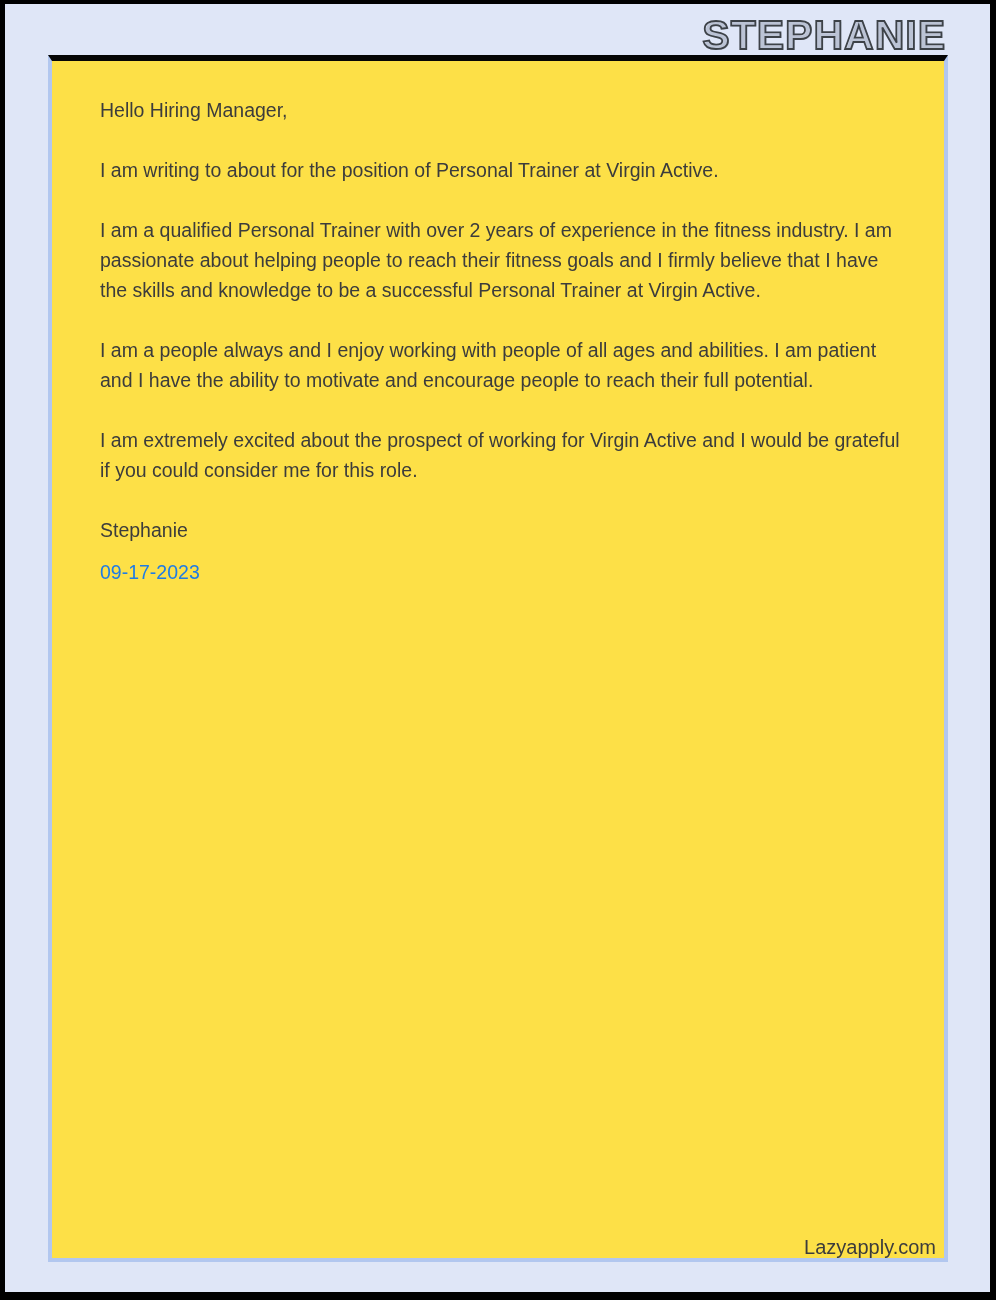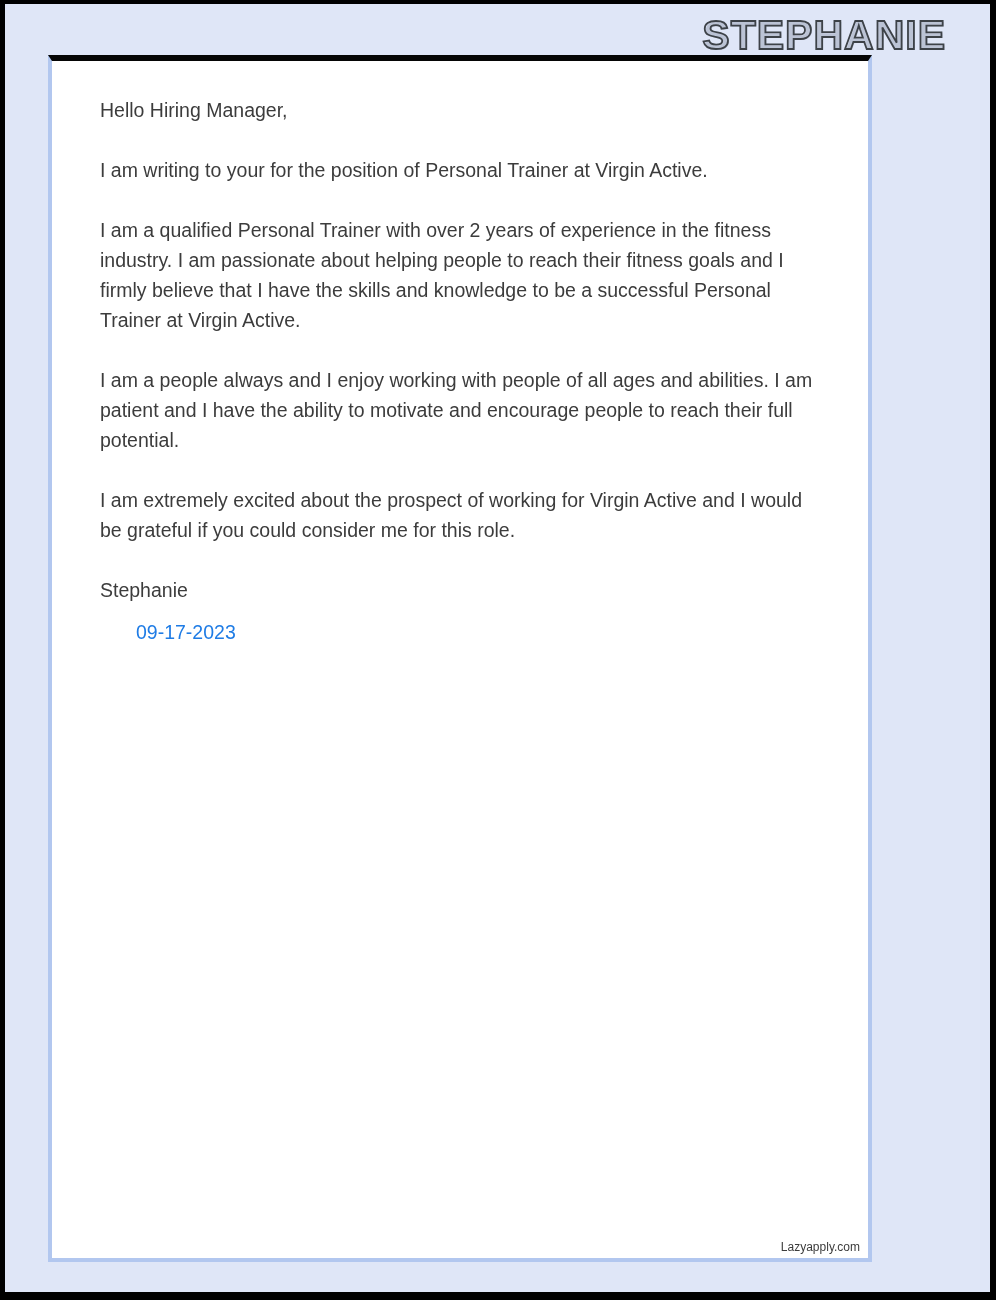--- a/index.html
+++ b/index.html
@@ -44,23 +44,23 @@
     line-height: 0.95;
     color: transparent;
     -webkit-text-stroke: 1.8px #3d4248;
     text-shadow: 1px 1px 0 rgba(120,130,150,0.35);
   }
 
   .document-card {
     position: absolute;
     left: 48px;
     top: 55px;
-    width: 824px;
+    width: 900px;
     height: 1207px;
-    background: #ffffff;
+    background: #fde047;
     border-top: 6px solid #050505;
     border-left: 4px solid #b2c7ef;
     border-right: 4px solid #b2c7ef;
     border-bottom: 4px solid #b2c7ef;
   }
 
   .letter-body {
     padding: 34px 44px 0 48px;
     font-size: 19.5px;
     line-height: 30px;
@@ -72,45 +72,44 @@
   }
 
   .letter-body p.signature {
     margin-bottom: 12px;
   }
 
   .date-link {
     color: #1f7ce5;
     text-decoration: none;
     cursor: pointer;
-    margin-left: 36px;
   }
 
   .watermark {
     position: absolute;
     right: 8px;
     bottom: 1px;
-    font-size: 12px;
+    font-size: 20px;
     line-height: 20px;
     color: #3c3c3c;
   }
 </style>
 </head>
 <body>
 
 <div class="outer-frame"></div>
 
 <div class="brand">
   <span class="brand-text">STEPHANIE</span>
 </div>
 
 <div class="document-card">
   <div class="letter-body">
     <p>Hello Hiring Manager,</p>
-    <p>I am writing to your for the position of Personal Trainer at Virgin Active.</p>
+    <p>I am writing to about for the position of Personal Trainer at Virgin Active.</p>
     <p>I am a qualified Personal Trainer with over 2 years of experience in the fitness industry. I am passionate about helping people to reach their fitness goals and I firmly believe that I have the skills and knowledge to be a successful Personal Trainer at Virgin Active.</p>
     <p>I am a people always and I enjoy working with people of all ages and abilities. I am patient and I have the ability to motivate and encourage people to reach their full potential.</p>
     <p>I am extremely excited about the prospect of working for Virgin Active and I would be grateful if you could consider me for this role.</p>
     <p class="signature">Stephanie</p>
     <p><a class="date-link">09-17-2023</a></p>
   </div>
 
   <div class="watermark">Lazyapply.com</div>
 </div>
 

